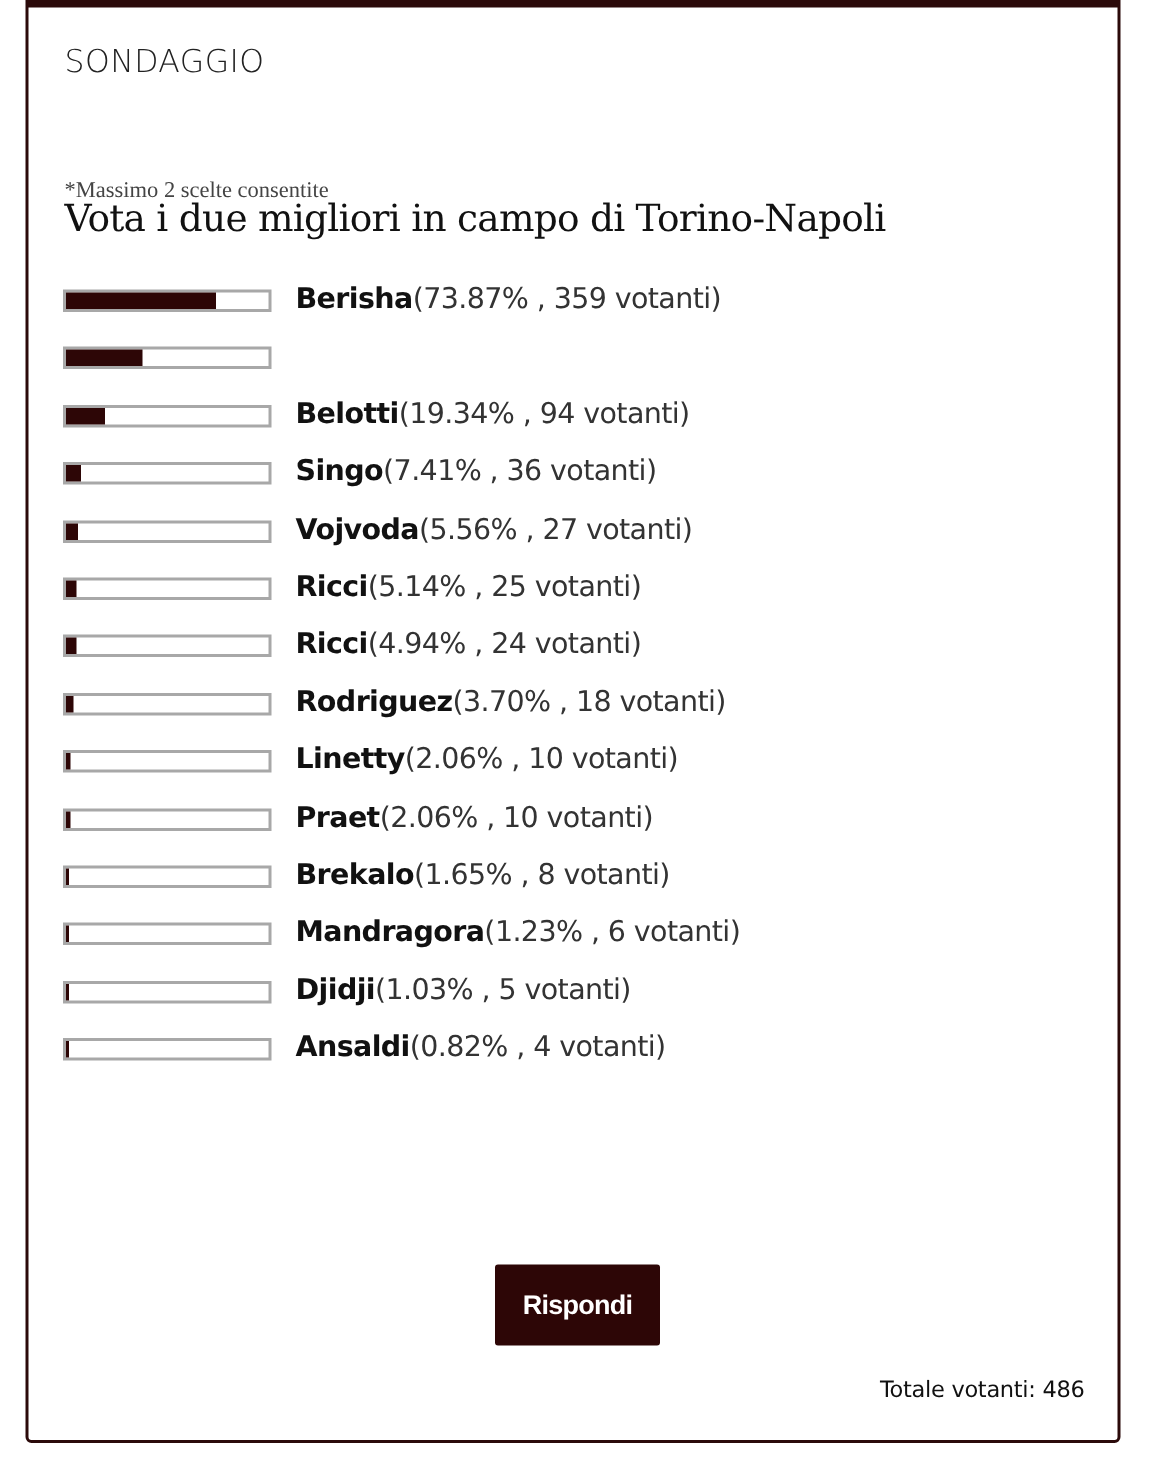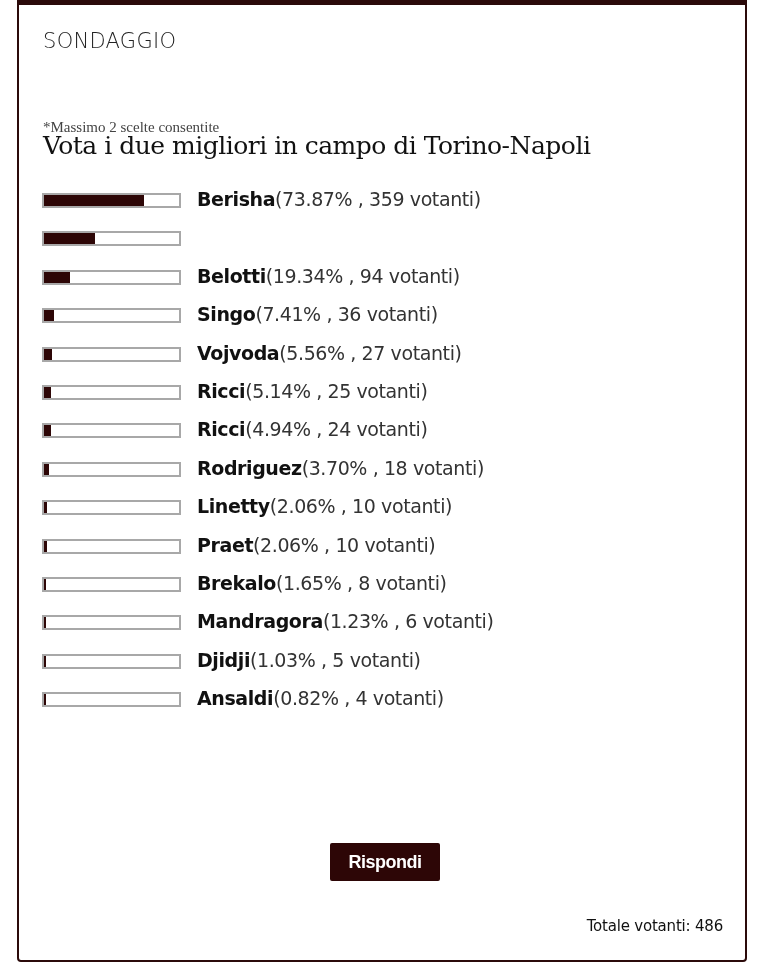--- a/index.html
+++ b/index.html
@@ -13,21 +13,21 @@
   .question { position: absolute; left: 24px; top: 78px; font-size: 25px; color: #111; font-family: "DejaVu Serif", serif; letter-spacing: -0.5px; margin-top: 48px; }
   .note { position: absolute; left: 24px; top: 114px; font-size: 15px; color: #444; font-family: "Liberation Serif", serif; }
   .options { position: absolute; left: 23px; top: 183px; width: 680px; }
   .opt { height: 38.4px; display: flex; align-items: flex-start; }
   .bar { width: 139px; height: 15px; border: 2px solid #a8a8a8; box-sizing: border-box; background: #fff; margin-top: 5px; position: relative; }
   .bar .fill { position: absolute; left: 0; top: 0; bottom: 0; background: #2d0606; }
   .lbl { margin-left: 16px; font-size: 19px; color: #222; white-space: nowrap; font-family: "DejaVu Sans", sans-serif; letter-spacing: -0.4px; }
   .lbl .name { font-weight: bold; color: #111; }
   .lbl .stats { font-weight: normal; color: #333; }
   .btn {
-    position: absolute; left: 311px; top: 838px; width: 110px; height: 38px;
+    position: absolute; left: 311px; top: 838px; width: 110px; height: 54px;
     background: #2d0606; color: #fff; border: none; border-radius: 2px;
     font-size: 18px; font-weight: bold; font-family: "Liberation Sans", sans-serif; letter-spacing: -0.5px;
   }
   .total { position: absolute; right: 22px; top: 912px; font-size: 15px; color: #111; font-family: "DejaVu Sans", sans-serif; letter-spacing: -0.2px; }
 </style>
 </head>
 <body>
 
 <div class="card">
   <div class="kicker">SONDAGGIO</div>

